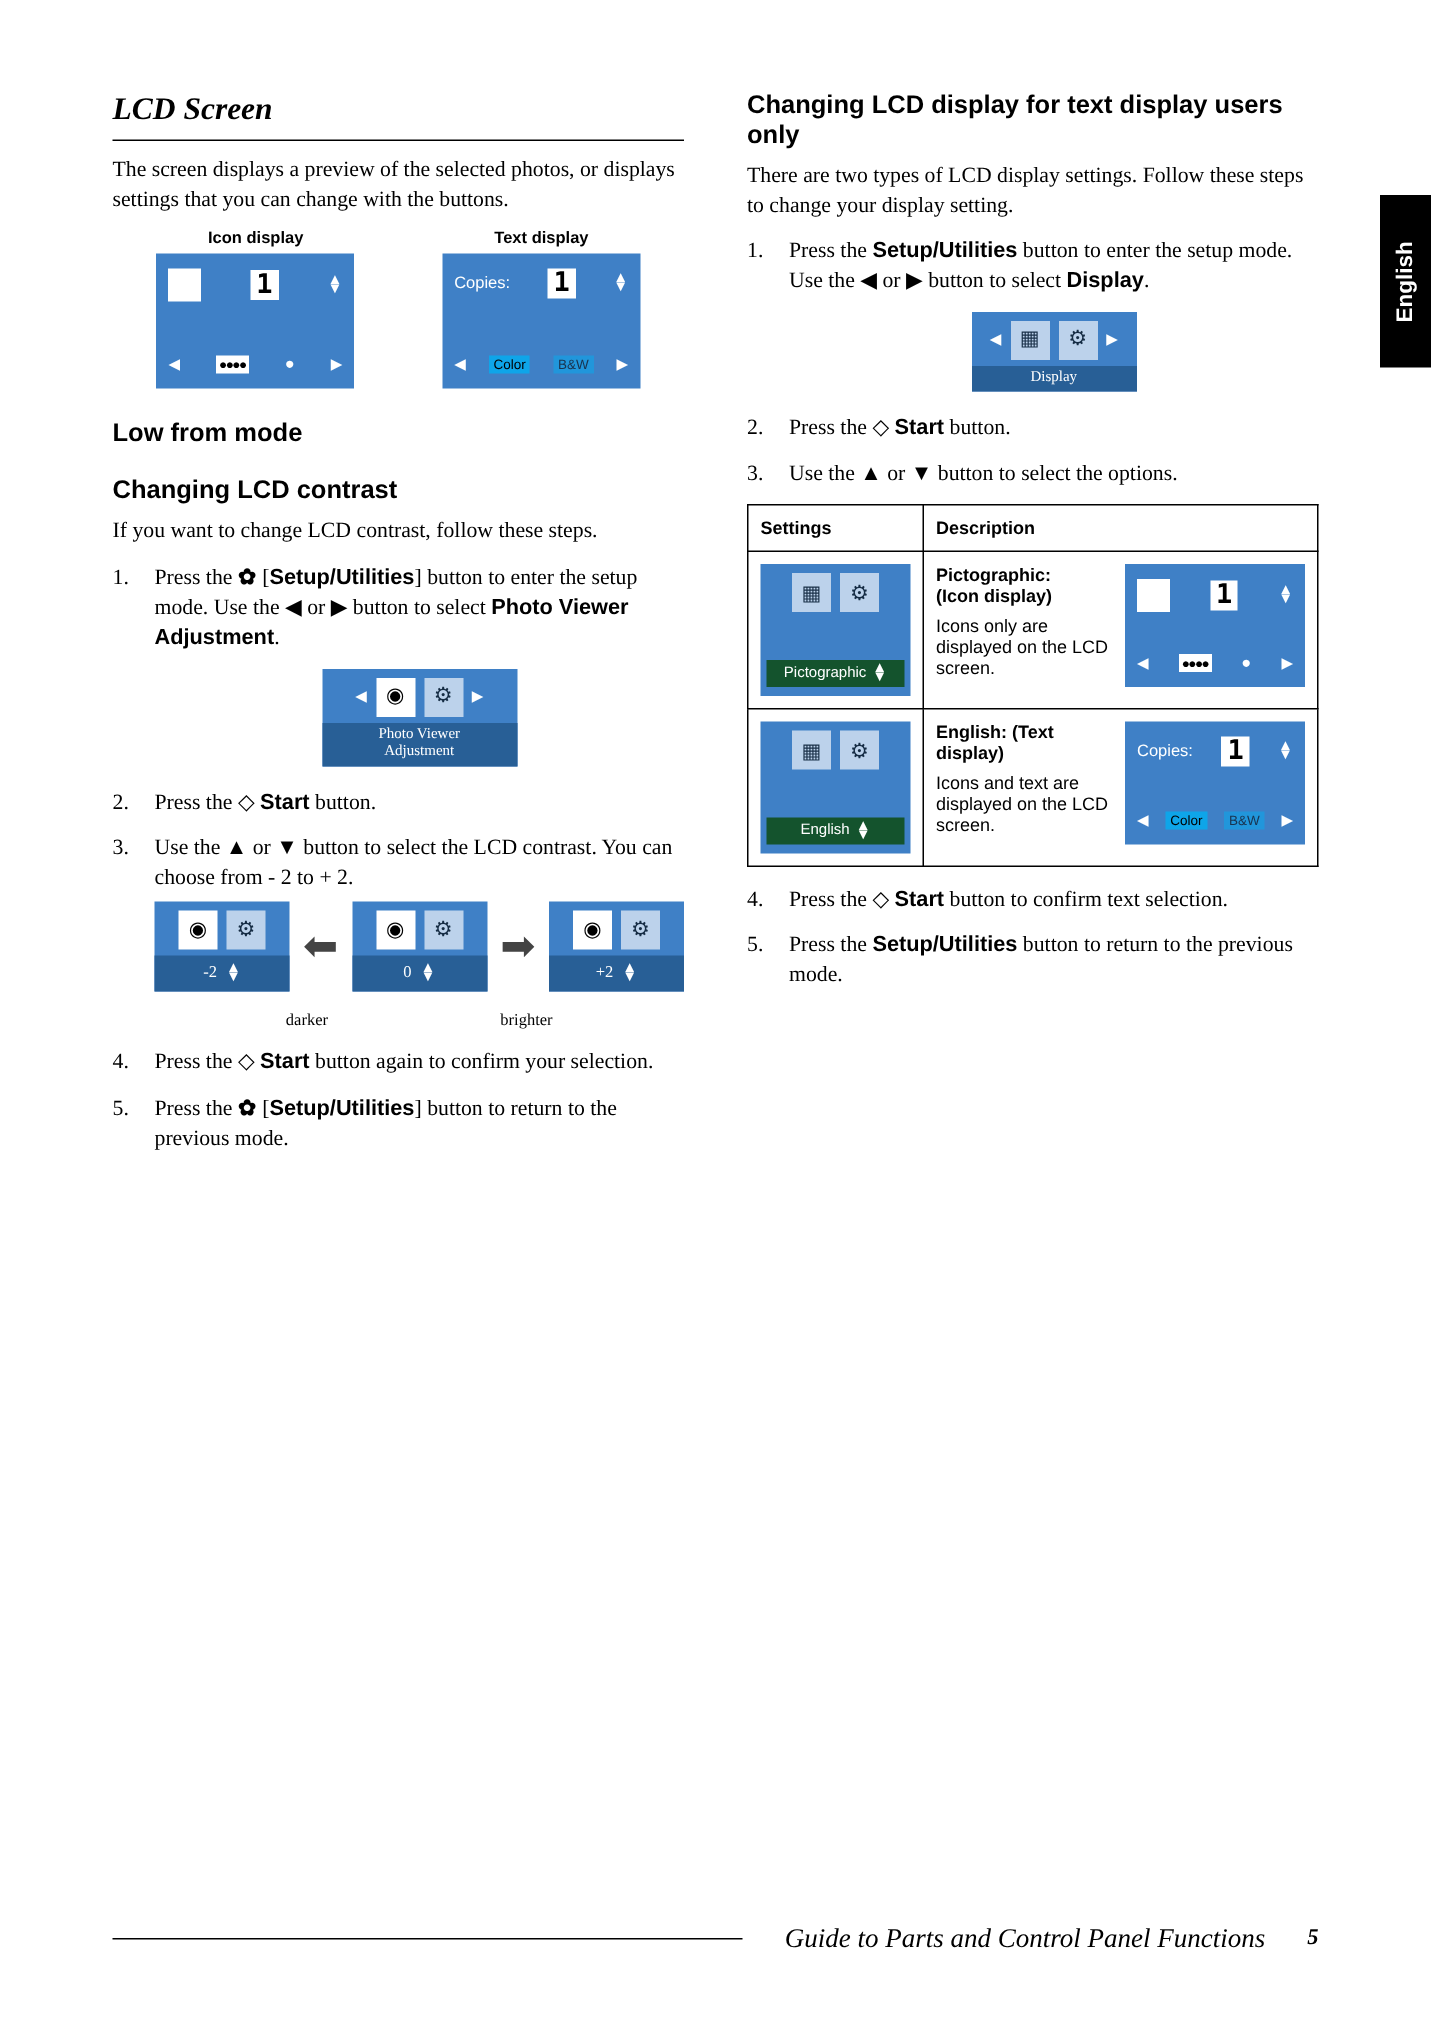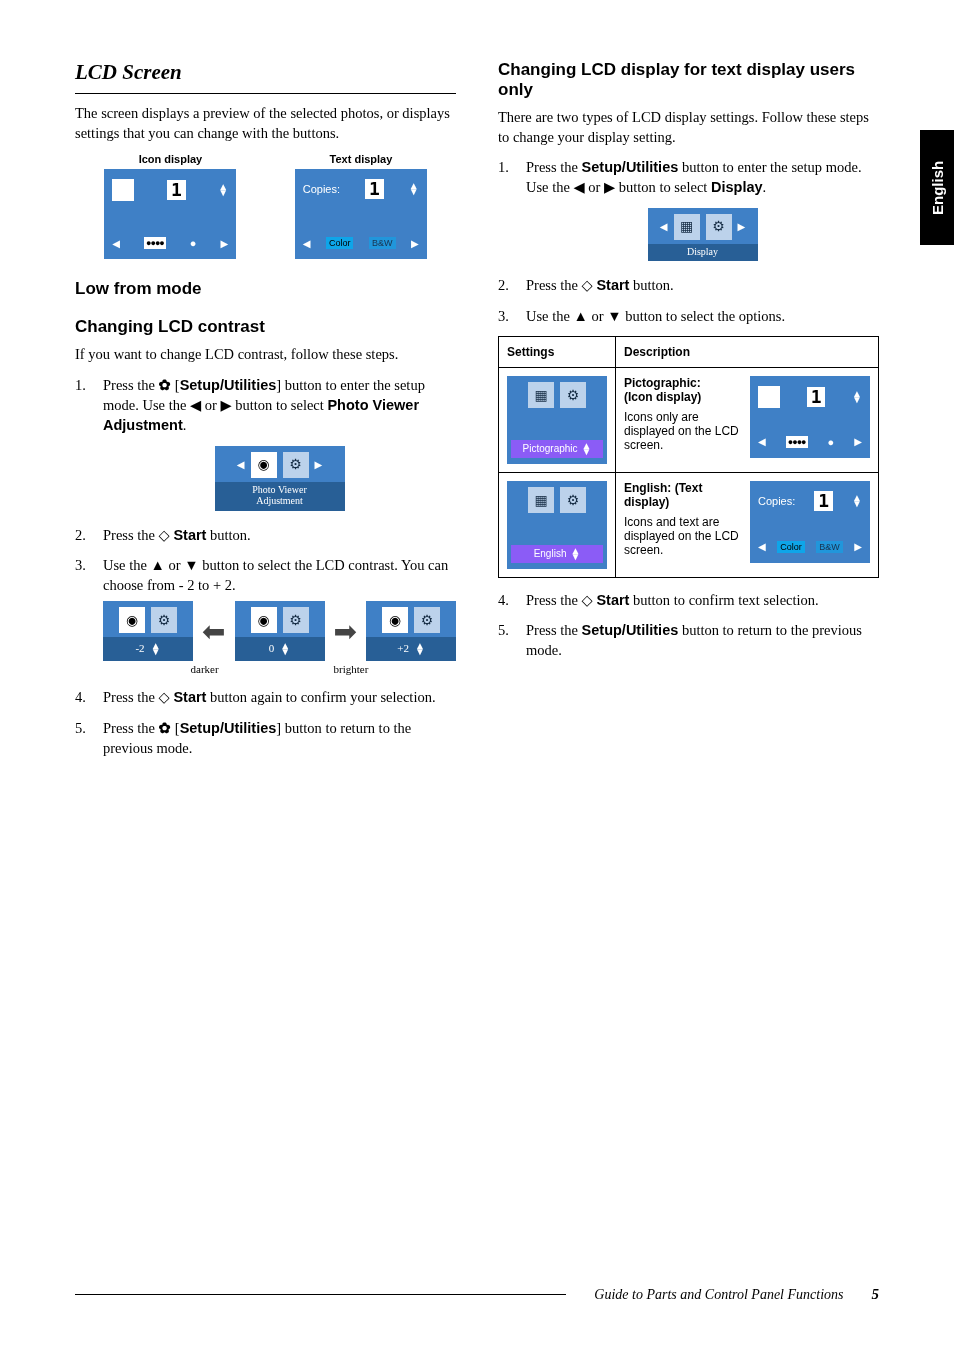--- a/index.html
+++ b/index.html
@@ -130,21 +130,21 @@
   .lcd-mini .caption { background:#285f96; width:100%; text-align:center; padding:2px 0 4px 0; font-size:10px; line-height:1.15;}
   .ic-box { width:26px; height:26px; background:#fff; display:flex; align-items:center; justify-content:center; color:#000; font-size:14px;}
   .ic-box.dim { opacity:0.65; }
 
   .contrast-row {
     display:flex; align-items:center; justify-content:space-between; margin-top:6px; gap:6px;
   }
   .contrast-row .lcd-mini { width:90px; }
   .contrast-row .lcd-mini .bottom { background:#285f96; width:100%; display:flex; align-items:center; justify-content:center; gap:6px; padding:4px 0;}
   .arrow { font-size:28px; color:#444; }
-  .contrast-labels { display:flex; justify-content:space-around; font-size:11px; margin-top:1px; }
+  .contrast-labels { display:flex; justify-content:space-around; font-size:11px; margin-top:12px; }
 
   table.settings {
     border-collapse: collapse;
     width: 100%;
     margin: 6px 0 12px 0;
     font-size: 12px;
     border-radius: 28px;
   }
   table.settings th, table.settings td {
     border: 1px solid #000;
@@ -155,30 +155,30 @@
   table.settings th { font-weight: bold; }
   .desc-flex { display:flex; gap:10px; align-items:flex-start; }
   .desc-flex .txt { flex:1; }
   .desc-flex .lcd { width:120px; height:82px; }
 
   .cell-lcd {
     background:#3f80c6; width:100px; height:88px; display:flex; flex-direction:column;
     align-items:center; justify-content:space-between; color:#fff; font-size:10px; padding:6px 4px;
   }
   .cell-lcd .top { display:flex; gap:6px; align-items:center;}
-  .cell-lcd .bottom { background:#8b5cf6; width:100%; display:flex; align-items:center; justify-content:center; gap:4px; padding:3px 0;}
+  .cell-lcd .bottom { background:#14532d; width:100%; display:flex; align-items:center; justify-content:center; gap:4px; padding:3px 0;}
 
   .footer {
     position:absolute; bottom:48px; left:75px; right:75px;
     display:flex; justify-content:flex-end; align-items:center; gap:28px;
     font-family: Georgia, 'Times New Roman', serif;
     border-top: none;
   }
   .footer .line { flex:1; height:1px; background:#000; }
-  .footer .title { font-style: italic; font-size:14px; }
+  .footer .title { font-style: italic; font-size:18px; }
   .footer .page { font-weight:bold; font-size:15px; font-style:italic; }
 </style>
 </head>
 <body>
 
 <div class="side-tab">English</div>
 
 <div class="columns">
 
   <div class="col">

